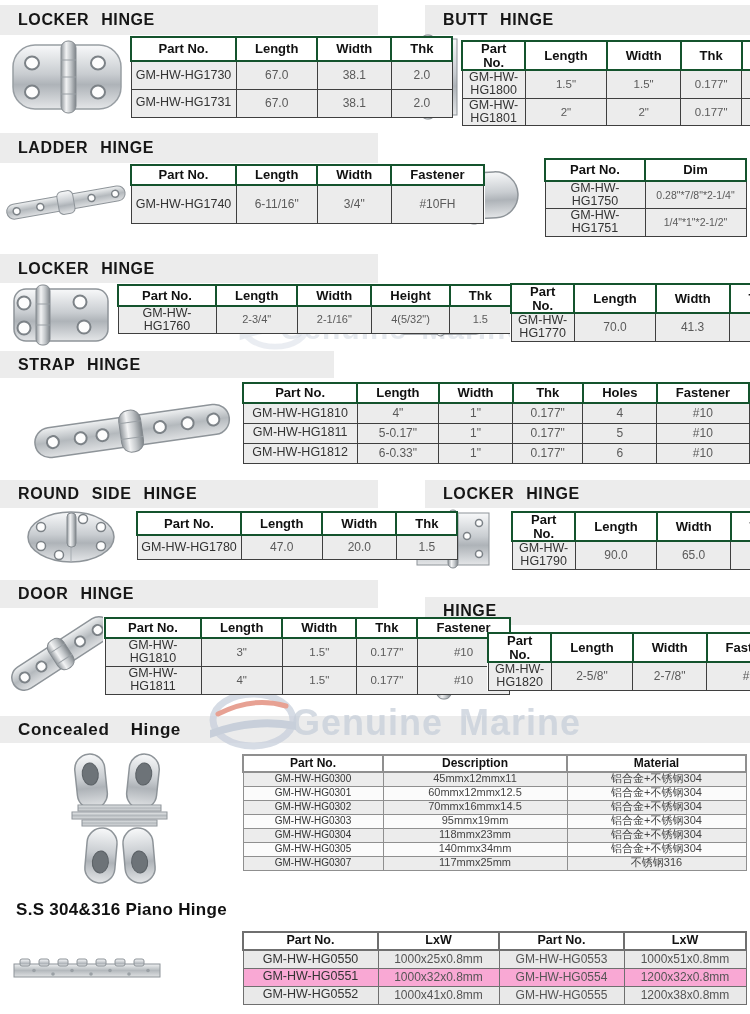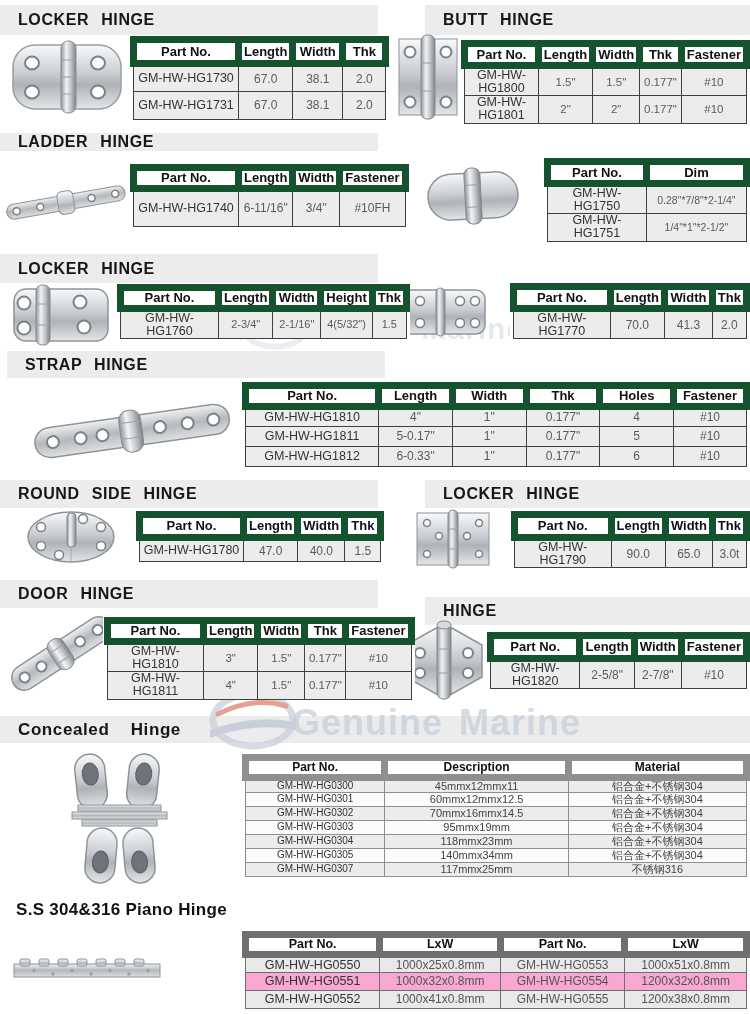--- a/index.html
+++ b/index.html
@@ -6,42 +6,42 @@
   .page{position:relative;width:750px;height:1014px;background:#ffffff;overflow:hidden;
         font-family:"Liberation Sans",sans-serif;}
   
   .bar{position:absolute;background:#ececec;display:flex;align-items:center;
        padding-left:18px;box-sizing:border-box;font-weight:bold;color:#161616;
        letter-spacing:.6px;word-spacing:7px;font-size:16px;z-index:1;}
   .title-plain{position:absolute;font-weight:bold;font-size:17px;color:#111;z-index:1;
        letter-spacing:.3px;}
   .s-locker1{left:0;top:5px;width:378px;height:30px}
   .s-butt{left:425px;top:5px;width:325px;height:30px}
-  .s-ladder{left:0;top:133px;width:378px;height:18px}
+  .s-ladder{left:0;top:133px;width:378px;height:30px}
   .s-locker2{left:0;top:254px;width:378px;height:29px}
-  .s-strap{left:7px;top:351px;width:378px;height:27px}
+  .s-strap{left:0;top:351px;width:334px;height:27px}
   .s-round{left:0;top:480px;width:378px;height:28px}
   .s-locker3{left:425px;top:480px;width:325px;height:28px}
   .s-door{left:0;top:580px;width:378px;height:28px}
   .s-hinge{left:425px;top:597px;width:325px;height:28px}
   .s-concealed{left:0;top:716px;width:750px;height:27px;font-size:17px;word-spacing:16px;text-transform:none}
   .s-piano{left:16px;top:900px}
   
   .img{position:absolute;z-index:3}
   .i-locker1{left:10px;top:36px}  .i-butt{left:396px;top:32px}
   .i-ladder{left:5px;top:165px}   .i-dim{left:425px;top:163px}
   .i-locker2{left:10px;top:283px} .i-locker2r{left:393px;top:281px}
   .i-strap{left:32px;top:388px}   .i-round{left:25px;top:510px}
   .i-locker3{left:415px;top:508px}.i-door{left:5px;top:610px}
   .i-hinge{left:400px;top:615px}  .i-concealed{left:52px;top:750px}
   .i-piano{left:12px;top:948px}
   
   table.spec{position:absolute;border-collapse:collapse;table-layout:fixed;z-index:3;background:#fff}
   .spec th{background:#fff;font-weight:bold;font-size:13px;color:#111;
-           border:7px solid #14532d;text-align:center;padding:0 2px;line-height:1.05}
+           border:2px solid #14532d;text-align:center;padding:0 18px;line-height:1.05}
   .spec td{background:#ececec;font-size:12px;color:#5a5a5a;
            border:1px solid #3f3f3f;text-align:center;padding:0 2px;line-height:1.05}
   .spec td:first-child{color:#333;font-size:12.5px}
   .t-locker1{left:130px;top:36px}   .t-locker1 thead tr{height:24px} .t-locker1 tbody tr{height:28px}
   .t-butt{left:461px;top:40px}      .t-butt thead tr{height:22px}    .t-butt tbody tr{height:22px}
   .t-butt td{font-size:11.5px}
   .t-ladder{left:130px;top:164px}   .t-ladder thead tr{height:20px}  .t-ladder tbody tr{height:38px}
   .t-dim{left:544px;top:158px}      .t-dim thead tr{height:22px}     .t-dim tbody tr{height:25px}
   .t-dim td{font-size:10.5px}
   .t-locker2{left:117px;top:284px}  .t-locker2 thead tr{height:21px} .t-locker2 tbody tr{height:21px}
@@ -506,21 +506,21 @@
           <th>Part No.</th>
           <th>Length</th>
           <th>Width</th>
           <th>Thk</th>
         </tr>
       </thead>
       <tbody>
         <tr>
           <td>GM-HW-HG1780</td>
           <td>47.0</td>
-          <td>40.0</td>
+          <td>20.0</td>
           <td>1.5</td>
         </tr>
       </tbody>
     </table>
   <table class="spec t-locker3">
       <colgroup>
         <col style="width: 106px;">
         <col style="width: 48px;">
         <col style="width: 47px;">
         <col style="width: 34px;">

